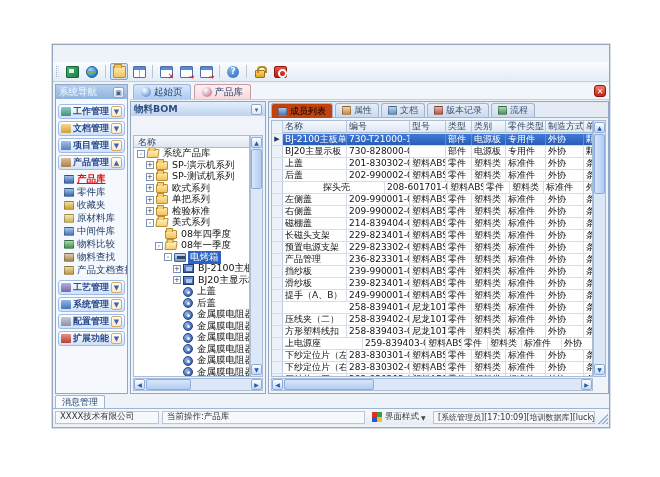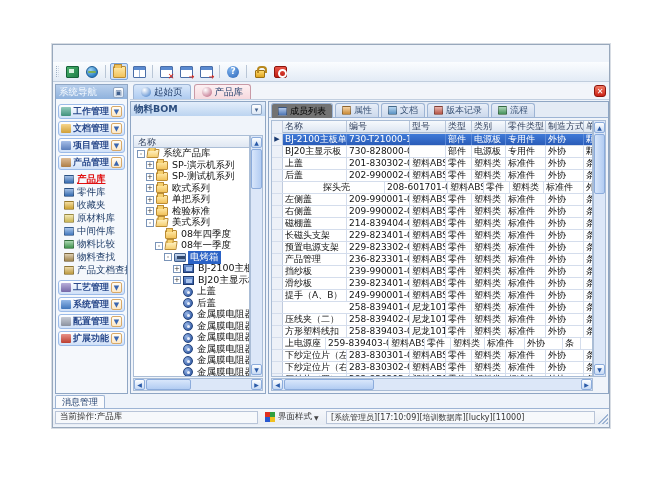--- a/index.html
+++ b/index.html
@@ -86,21 +86,21 @@
   .vscroll{position:absolute;top:33px;right:2px;width:13px;bottom:16px;background:#dce7f8;border:1px solid #aabdd6;}
   .vscroll .arr{position:absolute;left:0;width:11px;height:11px;background:linear-gradient(#fdfeff,#c6d9f4);border:1px solid #8cacdc;border-radius:2px;font-size:6px;color:#2a5aa8;text-align:center;line-height:10px;}
   .vscroll .thumb{position:absolute;left:0;width:11px;background:linear-gradient(90deg,#d8e6fb,#b2ccf2);border:1px solid #8cacdc;border-radius:2px;}
   .hscroll{position:absolute;left:2px;height:13px;background:#dce7f8;border:1px solid #aabdd6;}
   .hscroll .arr{position:absolute;top:0;width:11px;height:11px;background:linear-gradient(#fdfeff,#c6d9f4);border:1px solid #8cacdc;border-radius:2px;font-size:6px;color:#2a5aa8;text-align:center;line-height:10px;}
   .hscroll .thumb{position:absolute;top:0;height:11px;background:linear-gradient(#d8e6fb,#b2ccf2);border:1px solid #8cacdc;border-radius:2px;}
   
   .members{position:absolute;left:215px;top:56px;width:341px;height:293px;background:#f0f4fa;border:1px solid #8fa6c4;}
   .mtabs{height:16px;display:flex;align-items:flex-end;background:#e4ebf5;border-bottom:1px solid #9db4d4;padding-left:2px;}
   .mtab{height:14px;padding:0 6px;font-size:9px;display:flex;align-items:center;border:1px solid #9db4d4;border-bottom:none;border-radius:3px 3px 0 0;margin-right:2px;background:linear-gradient(#e8eef8,#ccd9ec);color:#3a5376;}
-  .mtab.active{background:#737373;color:#000;position:relative;top:1px;height:15px;}
+  .mtab.active{background:#c2410c;color:#000;position:relative;top:1px;height:15px;}
   .mtab .micon{width:9px;height:9px;border-radius:1px;margin-right:3px;border:1px solid rgba(0,0,0,.3);}
   .grid{position:absolute;left:2px;top:18px;right:15px;bottom:16px;background:#fff;border:1px solid #aabdd6;overflow:hidden;}
   .grow{display:flex;height:12px;border-bottom:1px solid #d4ddec;}
   .gcell{flex:none;border-right:1px solid #d4ddec;font-size:9px;padding:0 2px;white-space:nowrap;overflow:hidden;line-height:11px;color:#111;}
   .ghead .gcell{background:linear-gradient(#f7fafd,#dde6f2);color:#33425e;border-right:1px solid #b8c6da;border-bottom:1px solid #a8b9d0;}
   .ghead{height:13px;}
   .grow.sel{background:linear-gradient(#3f7ad8,#2a5cb8);}
   .grow.sel .gcell{color:#fff;border-right-color:#5c8ad8;}
   .ind{width:11px;flex:none;background:#edf1f8;border-right:1px solid #c0cbde;font-size:7px;color:#27457a;text-align:center;line-height:11px;}
   .grow.sel .ind{background:#edf1f8;color:#1a3a70;}
@@ -590,21 +590,21 @@
           <span class="gcell" style="width: 63px;">258-839403-00X</span>
           <span class="gcell" style="width: 36px;">尼龙1010</span>
           <span class="gcell" style="width: 26px;">零件</span>
           <span class="gcell" style="width: 34px;">塑料类</span>
           <span class="gcell" style="width: 40px;">标准件</span>
           <span class="gcell" style="width: 38px;">外协</span>
           <span class="gcell" style="width: 18px;">条</span>
         </div>
         <div class="grow">
           <span class="ind"></span>
-          <span class="gcell" style="width: 43px;">上电源座</span>
+          <span class="gcell" style="width: 80px;">上电源座</span>
           <span class="gcell" style="width: 63px;">259-839403-00X</span>
           <span class="gcell" style="width: 36px;">塑料ABS</span>
           <span class="gcell" style="width: 26px;">零件</span>
           <span class="gcell" style="width: 34px;">塑料类</span>
           <span class="gcell" style="width: 40px;">标准件</span>
           <span class="gcell" style="width: 38px;">外协</span>
           <span class="gcell" style="width: 18px;">条</span>
         </div>
         <div class="grow">
           <span class="ind"></span>
@@ -648,20 +648,21 @@
     <div class="hscroll" style="bottom:2px;right:15px;">
       <div class="arr" style="left:0;">◀</div>
       <div class="thumb" style="left:12px;width:90px;"></div>
       <div class="arr" style="right:0;">▶</div>
     </div>
   </div>
 
   <div class="msgtab">消息管理</div>
 
   <div class="statusbar">
+    <div class="sbox" style="width:104px;">XXXX技术有限公司</div>
     <div class="sbox" style="width:203px;">当前操作:产品库</div>
     <div class="sbox" style="width:62px;border:none;background:none;">
       <span class="styleicon">
           <i style="background:#e03020"></i>
           <i style="background:#30a040"></i>
           <i style="background:#2858d0"></i>
           <i style="background:#f0c020"></i>
         </span>
       <span>界面样式</span>
       <span style="font-size:6px;margin-left:2px;color:#444;">▼</span>

